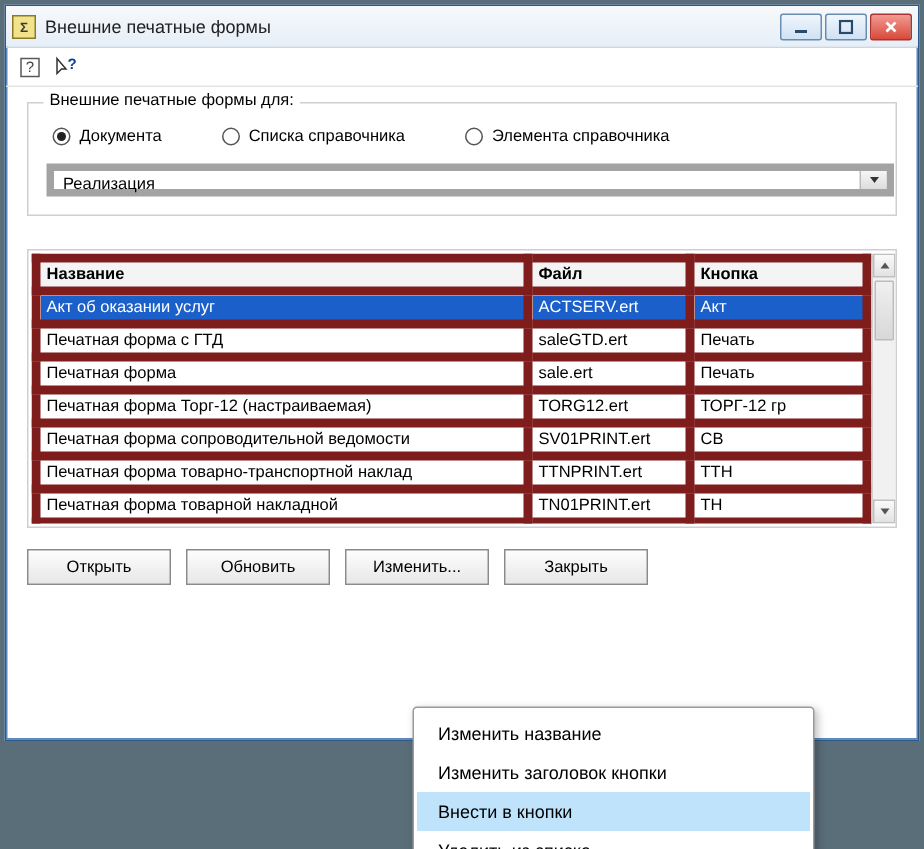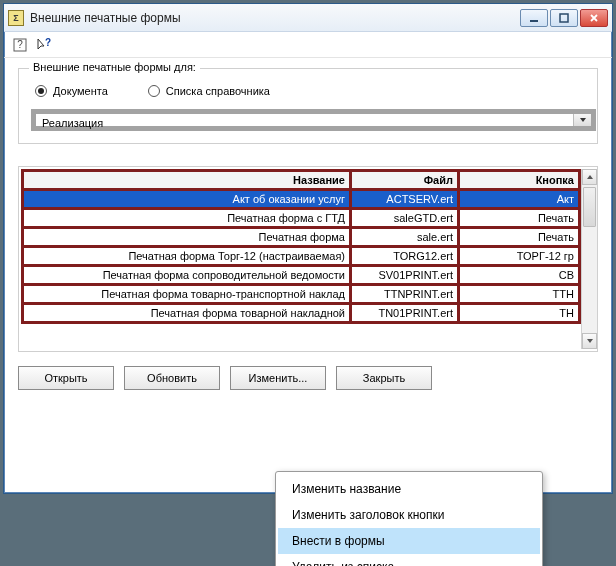--- a/index.html
+++ b/index.html
@@ -118,23 +118,23 @@
     background: linear-gradient(#fafafa,#e2e2e2);
     border: 1px solid #c0c0c0; margin: 0; cursor:pointer;
   }
   .scroll-thumb {
     position:absolute; left:1px; right:1px; top:18px; height:40px;
     background: linear-gradient(#f0f0f0,#d8d8d8);
     border:1px solid #bcbcbc; border-radius:1px;
   }
   table { border-collapse: collapse; width: 100%; table-layout: fixed; }
   th, td {
-    border: 3px solid #7f1d1d;
+    border: 6px solid #7f1d1d;
     padding: 2px 4px;
-    text-align: right;
+    text-align: left;
     font-size: 11px;
     white-space: nowrap; overflow: hidden; text-overflow: clip;
     height: 16px;
   }
   th { background: #f4f4f4; font-weight: bold; }
   tr.selected td { background: #1a5fca; color: #fff; }
   .col-name { width: 328px; }
   .col-file { width: 108px; }
   .col-btn  { width: auto; }
   .btn-row { display: flex; gap: 10px; margin-top: 14px; }
@@ -209,20 +209,24 @@
     <div class="groupbox">
       <div class="legend">Внешние печатные формы для:</div>
       <div class="radio-row">
         <div class="radio-item">
           <div class="radio checked"></div>
           <span>Документа</span>
         </div>
         <div class="radio-item">
           <div class="radio"></div>
           <span>Списка справочника</span>
+        </div>
+        <div class="radio-item">
+          <div class="radio"></div>
+          <span>Элемента справочника</span>
         </div>
       </div>
       <div class="combo">
         <div class="val">Реализация</div>
         <div class="drop">
           <svg width="8" height="8" viewBox="0 0 8 8">
               <path d="M1 2 L4 6 L7 2 Z" fill="#333"></path>
             </svg>
         </div>
       </div>
@@ -304,15 +308,15 @@
       <div class="btn">Обновить</div>
       <div class="btn">Изменить...</div>
       <div class="btn">Закрыть</div>
     </div>
   </div>
 </div>
 
 <div class="context-menu" id="cmenu">
     <div class="cm-item">Изменить название</div>
     <div class="cm-item">Изменить заголовок кнопки</div>
-    <div class="cm-item hover">Внести в формы</div>
+    <div class="cm-item hover">Внести в кнопки</div>
     <div class="cm-item">Удалить из списка</div>
   </div>
 
 </body></html>

